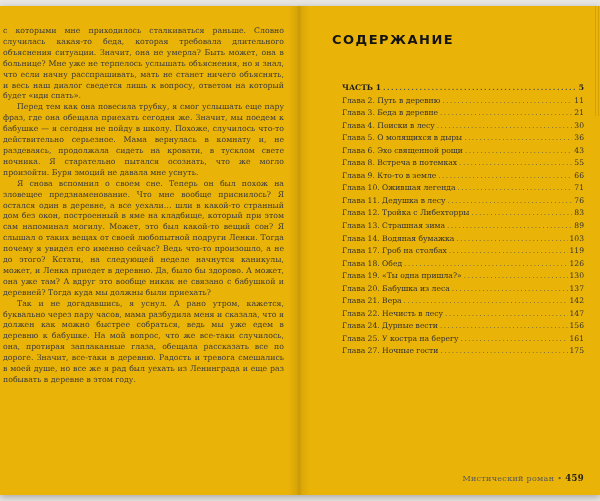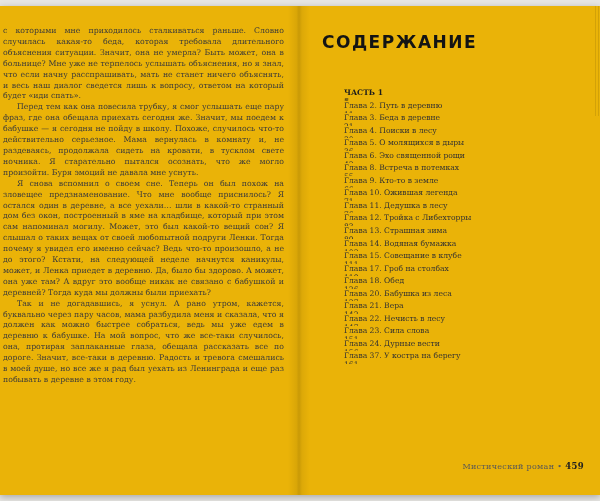--- a/index.html
+++ b/index.html
@@ -31,39 +31,39 @@
     position:absolute;left:3px;top:20px;width:281px;
     font-size:7.8px;line-height:1.4;text-align:justify;color:#3c3b39;
   }
   .body-text p{margin:0;text-indent:14px;}
   .body-text p.no-indent{text-indent:0;}
   
   .right-page{
     position:absolute;left:300px;top:0;width:300px;height:100%;
   }
   .toc-title{
-    margin:26px 16px 0 22px;
+    margin:26px 16px 0 32px;
     font-family:"DejaVu Sans", sans-serif;
-    font-weight:800;font-size:17px;letter-spacing:1.5px;color:#141414;
+    font-weight:800;font-size:13px;letter-spacing:1.5px;color:#141414;
   }
   .toc{
     margin:36px 16px 0 42px;
     font-size:7.6px;color:#333231;
   }
-  .toc-row{display:flex;align-items:baseline;height:12.55px;overflow:hidden;flex-direction:column;}
+  .toc-row{display:flex;align-items:baseline;height:12.55px;overflow:hidden;}
   .toc-row.bold{font-weight:bold;color:#1c1c1c;}
   .toc-label{white-space:nowrap;}
   .dots{flex:1 1 auto;overflow:hidden;white-space:nowrap;margin:0 2px;color:#555;}
   .dots::after{
     content:"....................................................................................................................................";
     letter-spacing:1.4px;
   }
   .toc-page{white-space:nowrap;}
   .page-footer{
-    position:absolute;right:16px;bottom:24px;
+    position:absolute;right:16px;bottom:12px;
     font-size:8px;color:#5a5956;letter-spacing:0.3px;
   }
   .page-footer .sep{margin:0 3px;color:#5a5956;}
   .page-footer .pagenum{font-weight:bold;color:#23221f;font-size:8.5px;}
 </style>
 </head>
 <body>
 
 <div class="spread">
 
@@ -152,77 +152,77 @@
     <span class="dots"></span>
     <span class="toc-page">89</span>
   </div>
 
   <div class="toc-row">
     <span class="toc-label">Глава 14. Водяная бумажка</span>
     <span class="dots"></span>
     <span class="toc-page">103</span>
   </div>
 
-  <div class="toc-row">
-    <span class="toc-label">Глава 15. Совещание в клубе</span>
-    <span class="dots"></span>
-    <span class="toc-page">111</span>
-  </div>
 
 
   <div class="toc-row">
     <span class="toc-label">Глава 17. Гроб на столбах</span>
     <span class="dots"></span>
     <span class="toc-page">119</span>
   </div>
 
   <div class="toc-row">
     <span class="toc-label">Глава 18. Обед</span>
     <span class="dots"></span>
     <span class="toc-page">126</span>
   </div>
 
+  <div class="toc-row">
+    <span class="toc-label">Глава 19. «Ты одна пришла?»</span>
+    <span class="dots"></span>
+    <span class="toc-page">130</span>
+  </div>
 
   <div class="toc-row">
     <span class="toc-label">Глава 20. Бабушка из леса</span>
     <span class="dots"></span>
     <span class="toc-page">137</span>
   </div>
 
   <div class="toc-row">
     <span class="toc-label">Глава 21. Вера</span>
     <span class="dots"></span>
     <span class="toc-page">142</span>
   </div>
 
   <div class="toc-row">
     <span class="toc-label">Глава 22. Нечисть в лесу</span>
     <span class="dots"></span>
     <span class="toc-page">147</span>
   </div>
 
-  <div class="toc-row">
-    <span class="toc-label">Глава 23. Сила слова</span>
-    <span class="dots"></span>
-    <span class="toc-page">151</span>
-  </div>
 
   <div class="toc-row">
     <span class="toc-label">Глава 24. Дурные вести</span>
     <span class="dots"></span>
     <span class="toc-page">156</span>
   </div>
 
   <div class="toc-row">
-    <span class="toc-label">Глава 37. У костра на берегу</span>
+    <span class="toc-label">Глава 25. У костра на берегу</span>
     <span class="dots"></span>
     <span class="toc-page">161</span>
   </div>
 
 
+  <div class="toc-row">
+    <span class="toc-label">Глава 27. Ночные гости</span>
+    <span class="dots"></span>
+    <span class="toc-page">175</span>
+  </div>
 </div>
     <div class="page-footer">
       <span>Мистический роман</span><span class="sep">•</span><span class="pagenum">459</span>
     </div>
   </div>
 
   <div class="gutter"></div>
   <div class="edge-lines"></div>
 </div>
 

